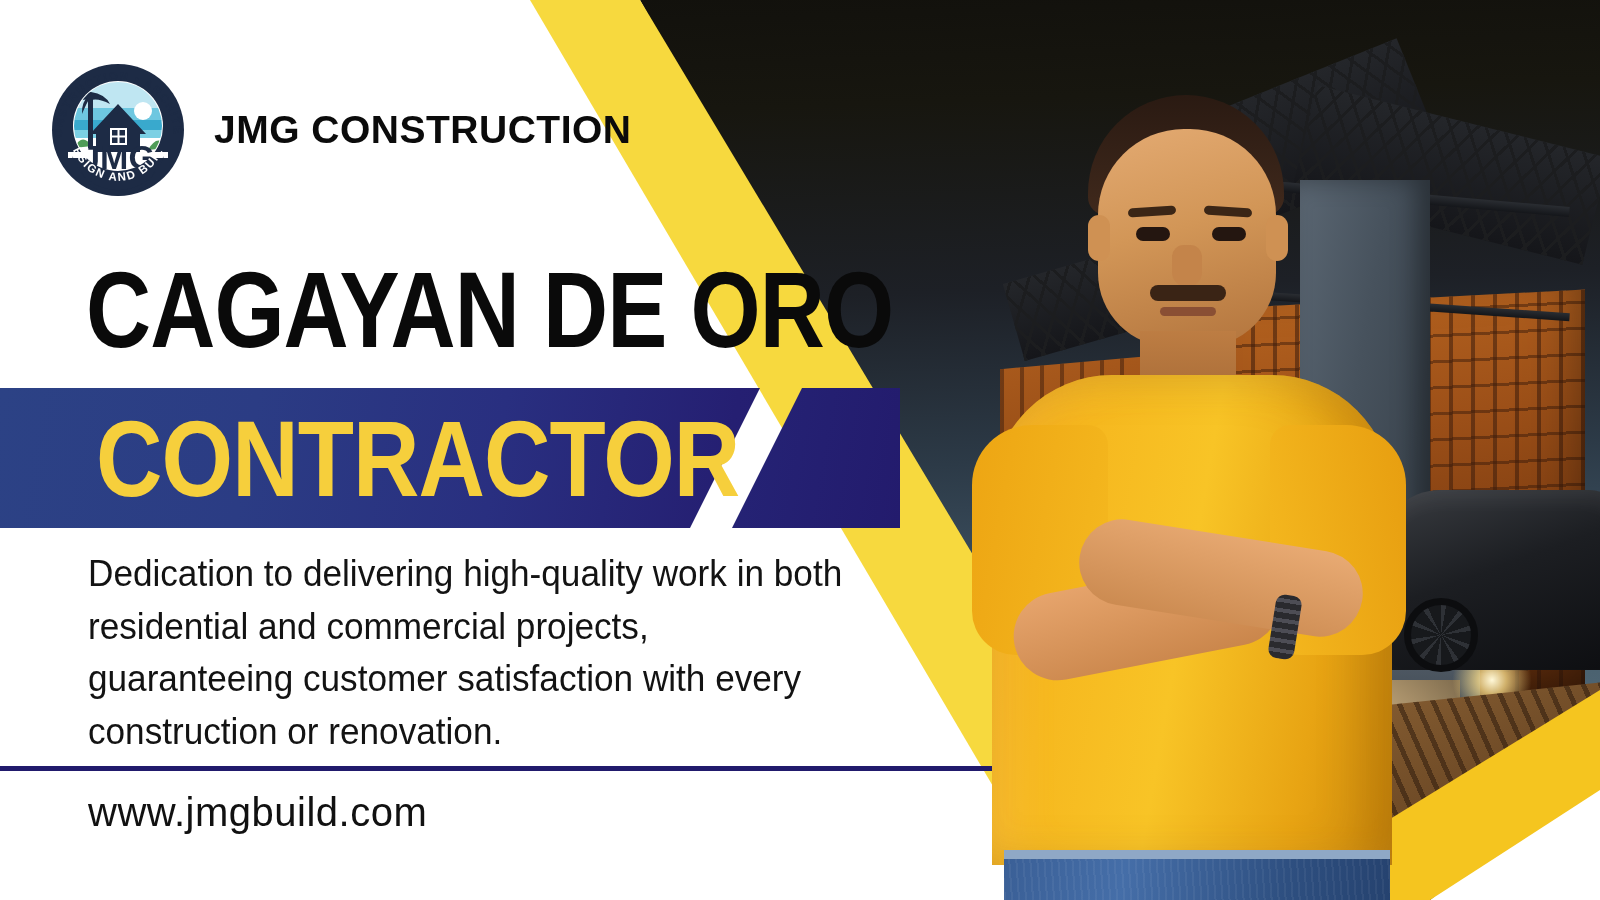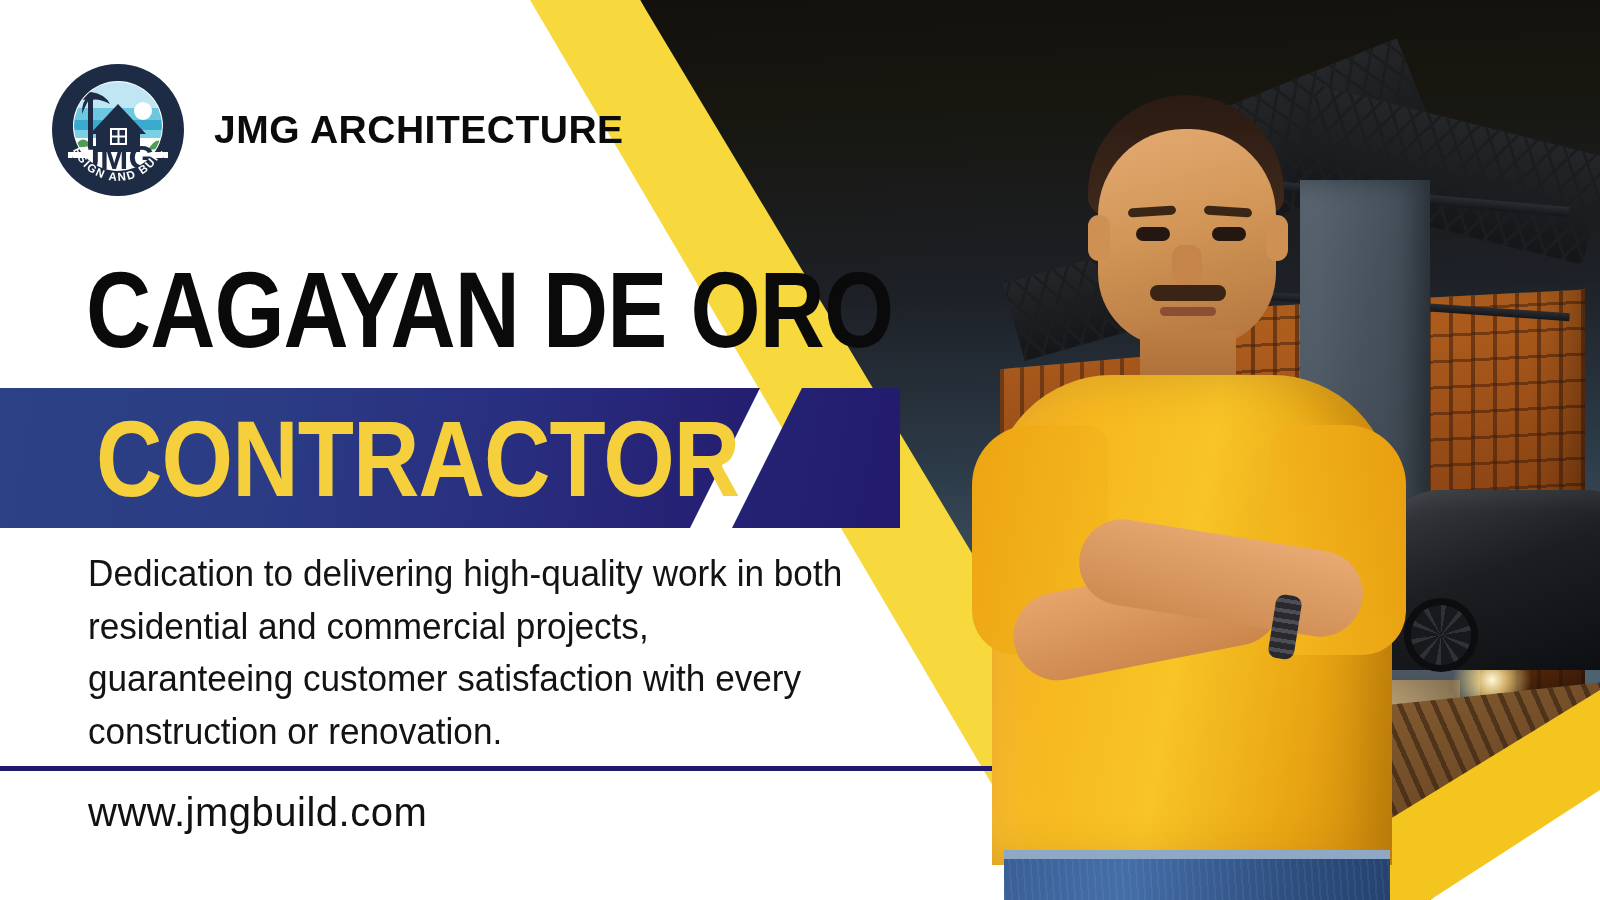--- a/index.html
+++ b/index.html
@@ -315,21 +315,21 @@
           <text font-family="'Liberation Sans',sans-serif" font-size="34" font-weight="bold" fill="#1d2b45" x="74" y="113" text-anchor="middle">JMG</text>
           <path d="M 28,100 A 48,48 0 0 0 120,100 L 112,112 A 40,40 0 0 1 36,112 Z" fill="#1d2b45"></path>
           <text font-family="'Liberation Sans',sans-serif" font-size="11.5" font-weight="bold" fill="#ffffff" letter-spacing="1.6">
             <textPath href="#arcBot" startOffset="50%" text-anchor="middle">DESIGN AND BUILD</textPath>
           </text>
           <text font-family="'Liberation Sans',sans-serif" font-size="11.5" font-weight="bold" fill="#1d2b45" letter-spacing="1.5">
             <textPath href="#arcTop" startOffset="50%" text-anchor="middle">CDO CONSTRUCTION • ARCHITECTURE</textPath>
           </text>
         </svg>
       </div>
-      <div class="brandname">JMG ARCHITECTURE</div>
+      <div class="brandname">JMG CONSTRUCTION</div>
     </div>
 
     <div class="headline">CAGAYAN DE ORO</div>
 
     <div class="band-wrap">
       <div class="band-main"></div>
       <div class="band-second"></div>
       <div class="band-label">CONTRACTOR</div>
     </div>
 

